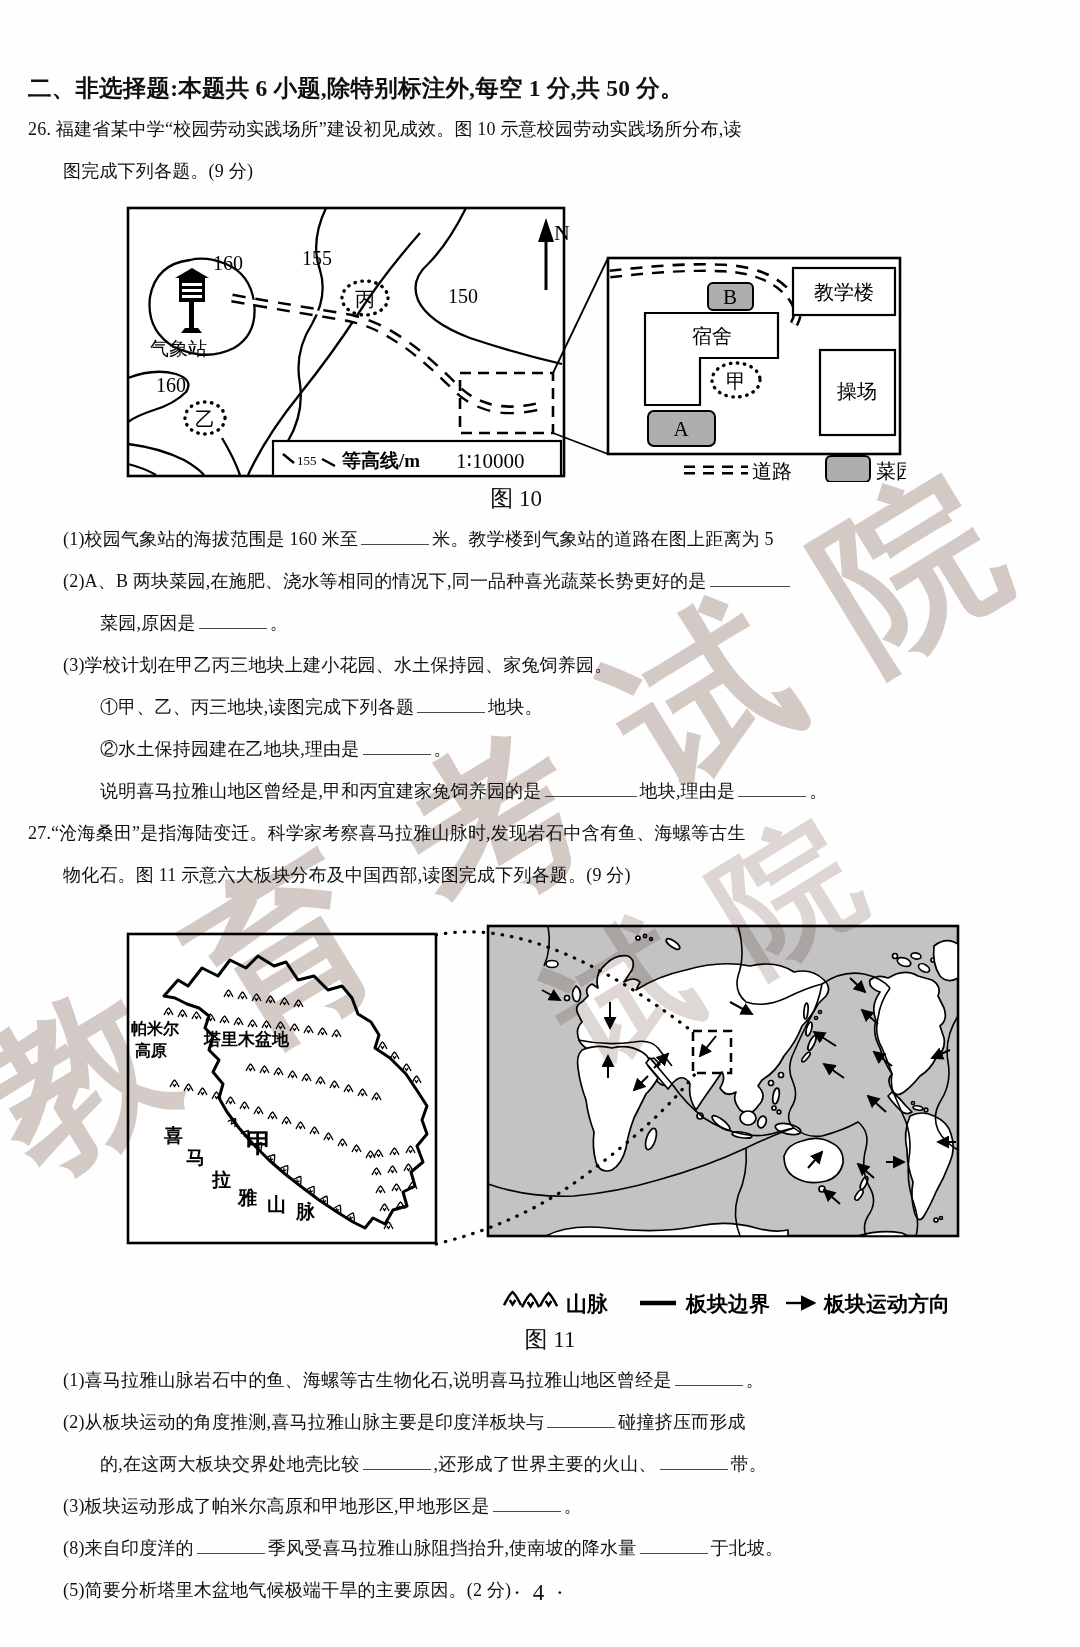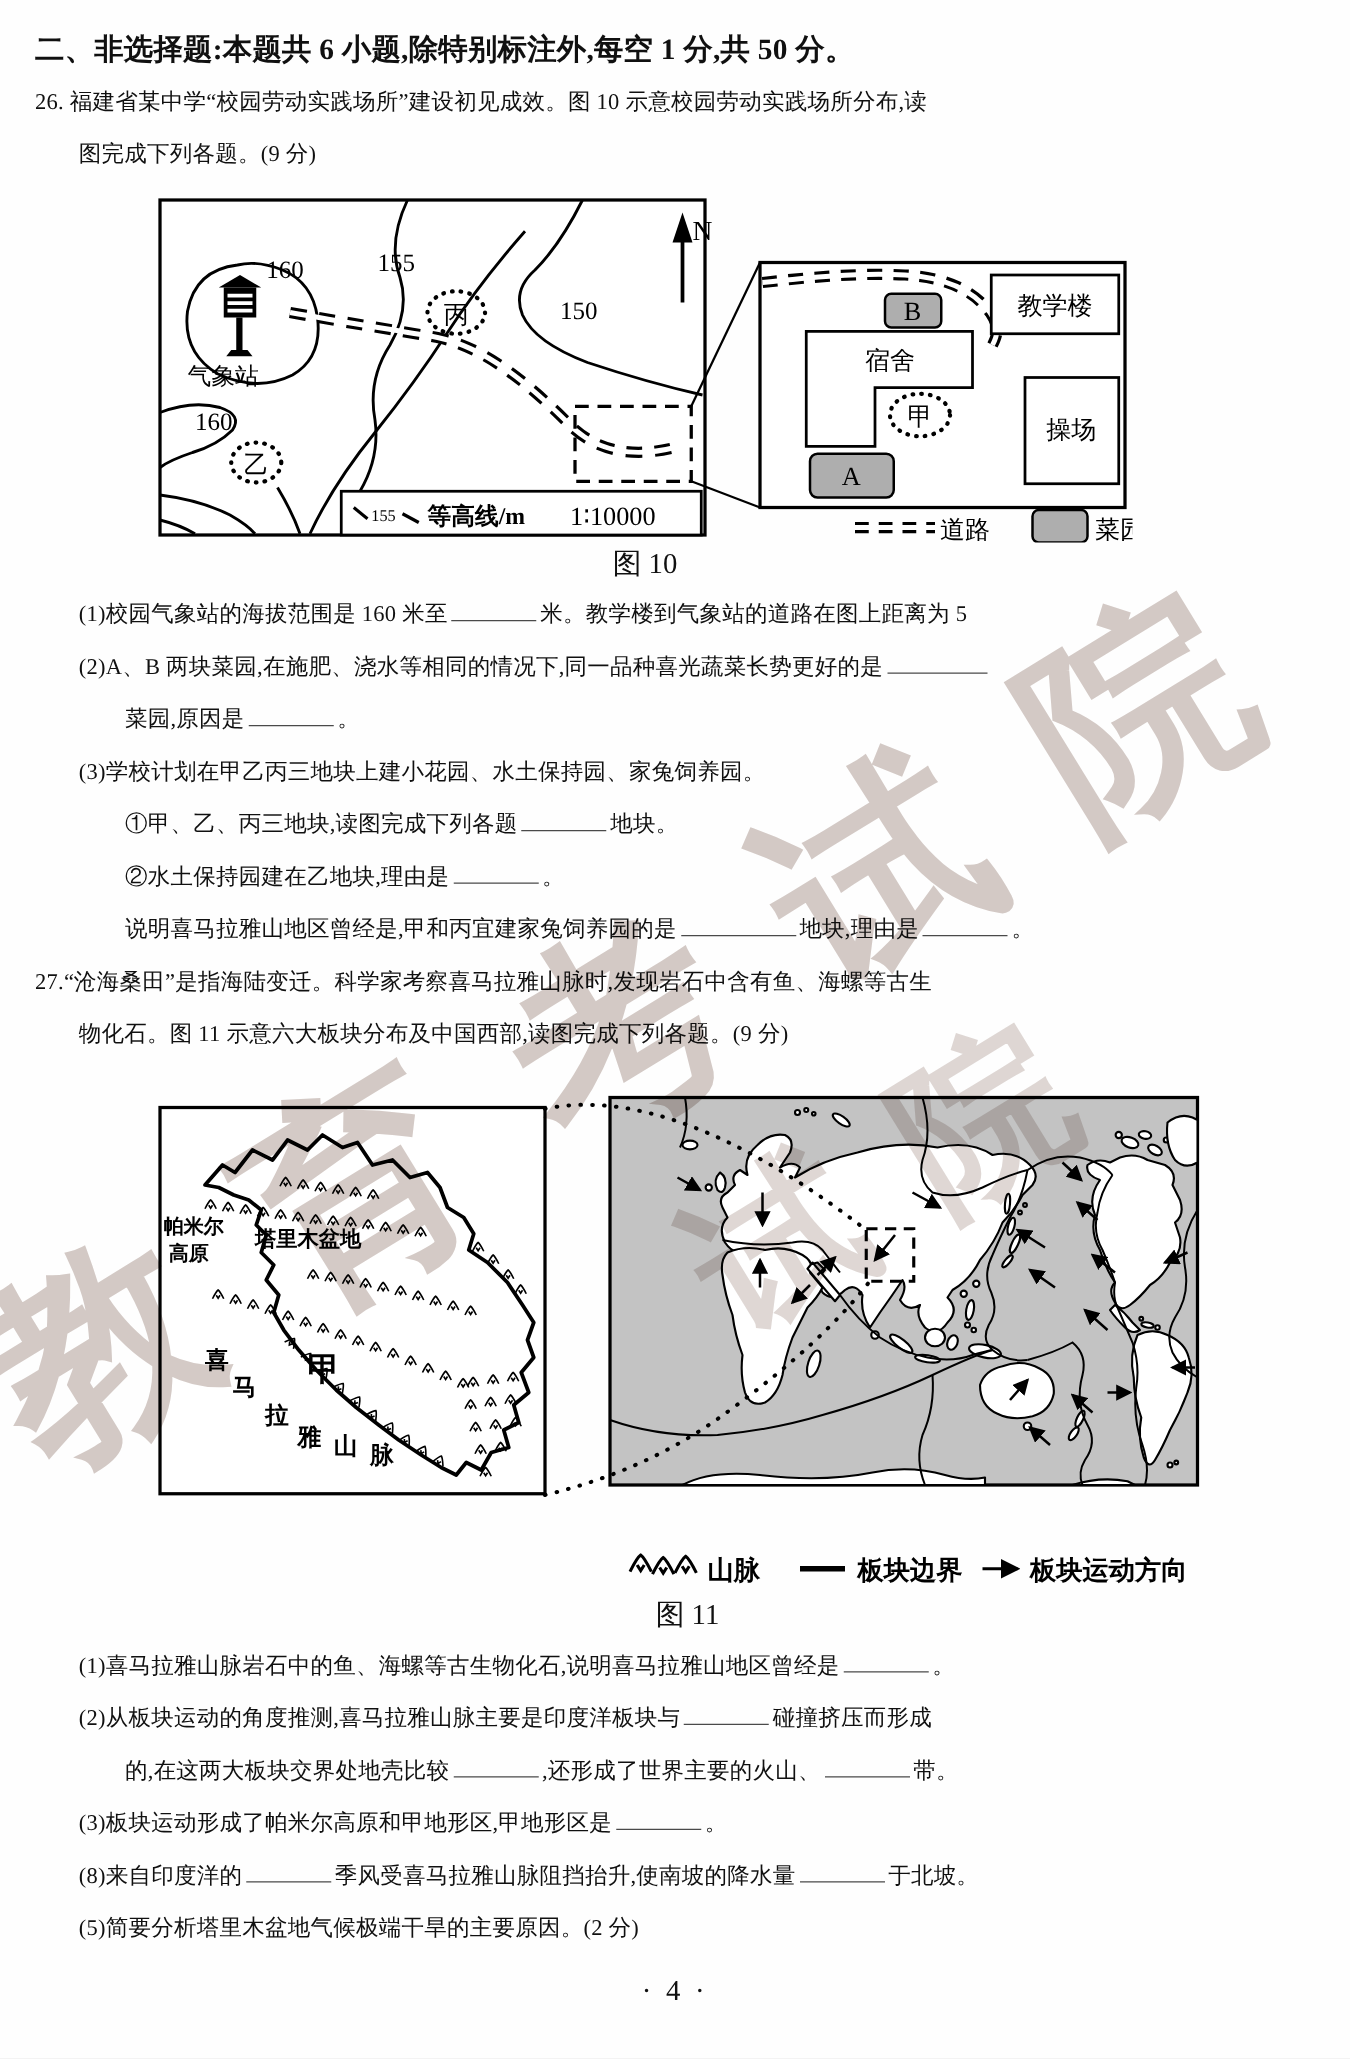--- a/index.html
+++ b/index.html
@@ -1,18 +1,18 @@
 <!DOCTYPE html>
 <html><head>
 <meta charset="utf-8">
 <style>
   html,body{margin:0;padding:0;background:#e8e8e8;}
   .page{position:relative;width:1080px;height:1647px;background:#fefefe;margin:0 auto;overflow:hidden;
         font-family:"Liberation Serif","DejaVu Serif",serif;color:#101010;}
-  .content{position:relative;z-index:1;padding:20px 12px 0 28px;}
+  .content{position:relative;z-index:1;padding:20px 12px 0 28px;margin-top:48px;}
   .line{line-height:42px;font-size:18px;letter-spacing:.2px;}
   .hdr{font-weight:bold;font-size:23.5px;line-height:40px;}
   .ind1{padding-left:35px;}   
   .ind2{padding-left:72px;}   
   .bk{display:inline-block;width:68px;height:1.05em;border-bottom:1.6px solid #4a4a4a;
       vertical-align:baseline;margin:0 3px;}
   .bk.w{width:92px;} .bk.e{width:80px;}
   .figwrap10{margin:10px 0 2px 98px;width:780px;}
   .figwrap11{margin:12px 0 2px 82px;width:880px;}
   .figcap{text-align:center;font-size:23px;line-height:34px;}

